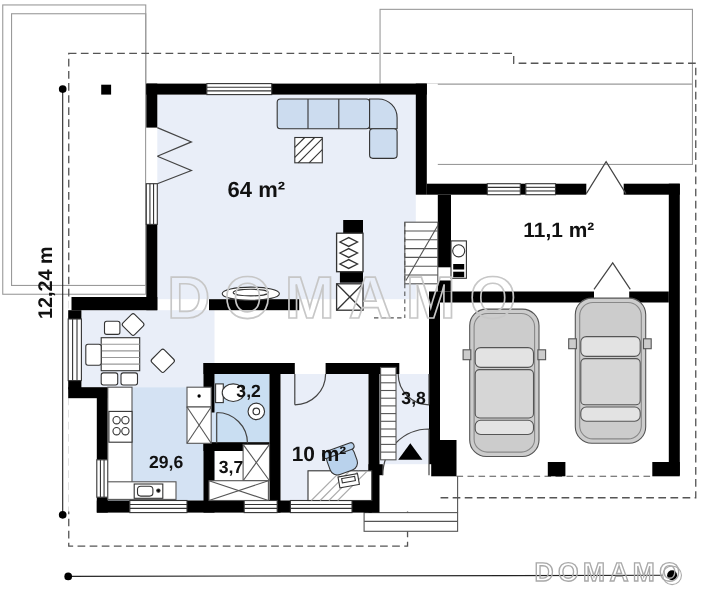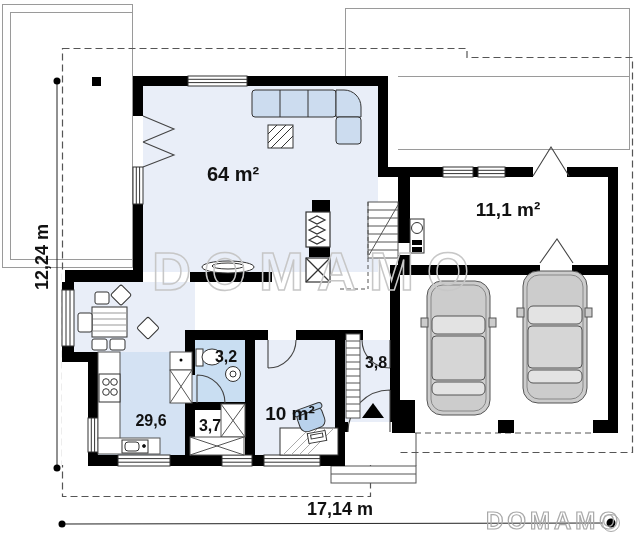--- a/index.html
+++ b/index.html
@@ -338,14 +338,13 @@
 
   <div class="label lab-xl" style="left:233px;top:174px;">64 m²</div>
   <div class="label lab-lg" style="left:508px;top:210px;">11,1 m²</div>
   <div class="label lab-lg" style="left:290px;top:374px;margin-top:40px;">10 m²</div>
   <div class="label lab-md" style="left:226px;top:357px;">3,2</div>
   <div class="label lab-md" style="left:376px;top:363px;">3,8</div>
   <div class="label lab-md" style="left:151px;top:421px;">29,6</div>
   <div class="label lab-md" style="left:210px;top:426px;">3,7</div>
 
   <div class="dim dim-v" style="left:42px;top:257px;">12,24 m</div>
-  <div class="dim dim-h" style="left:340px;top:509px;">17,14 m</div>
 </div>
 
 </body></html>

